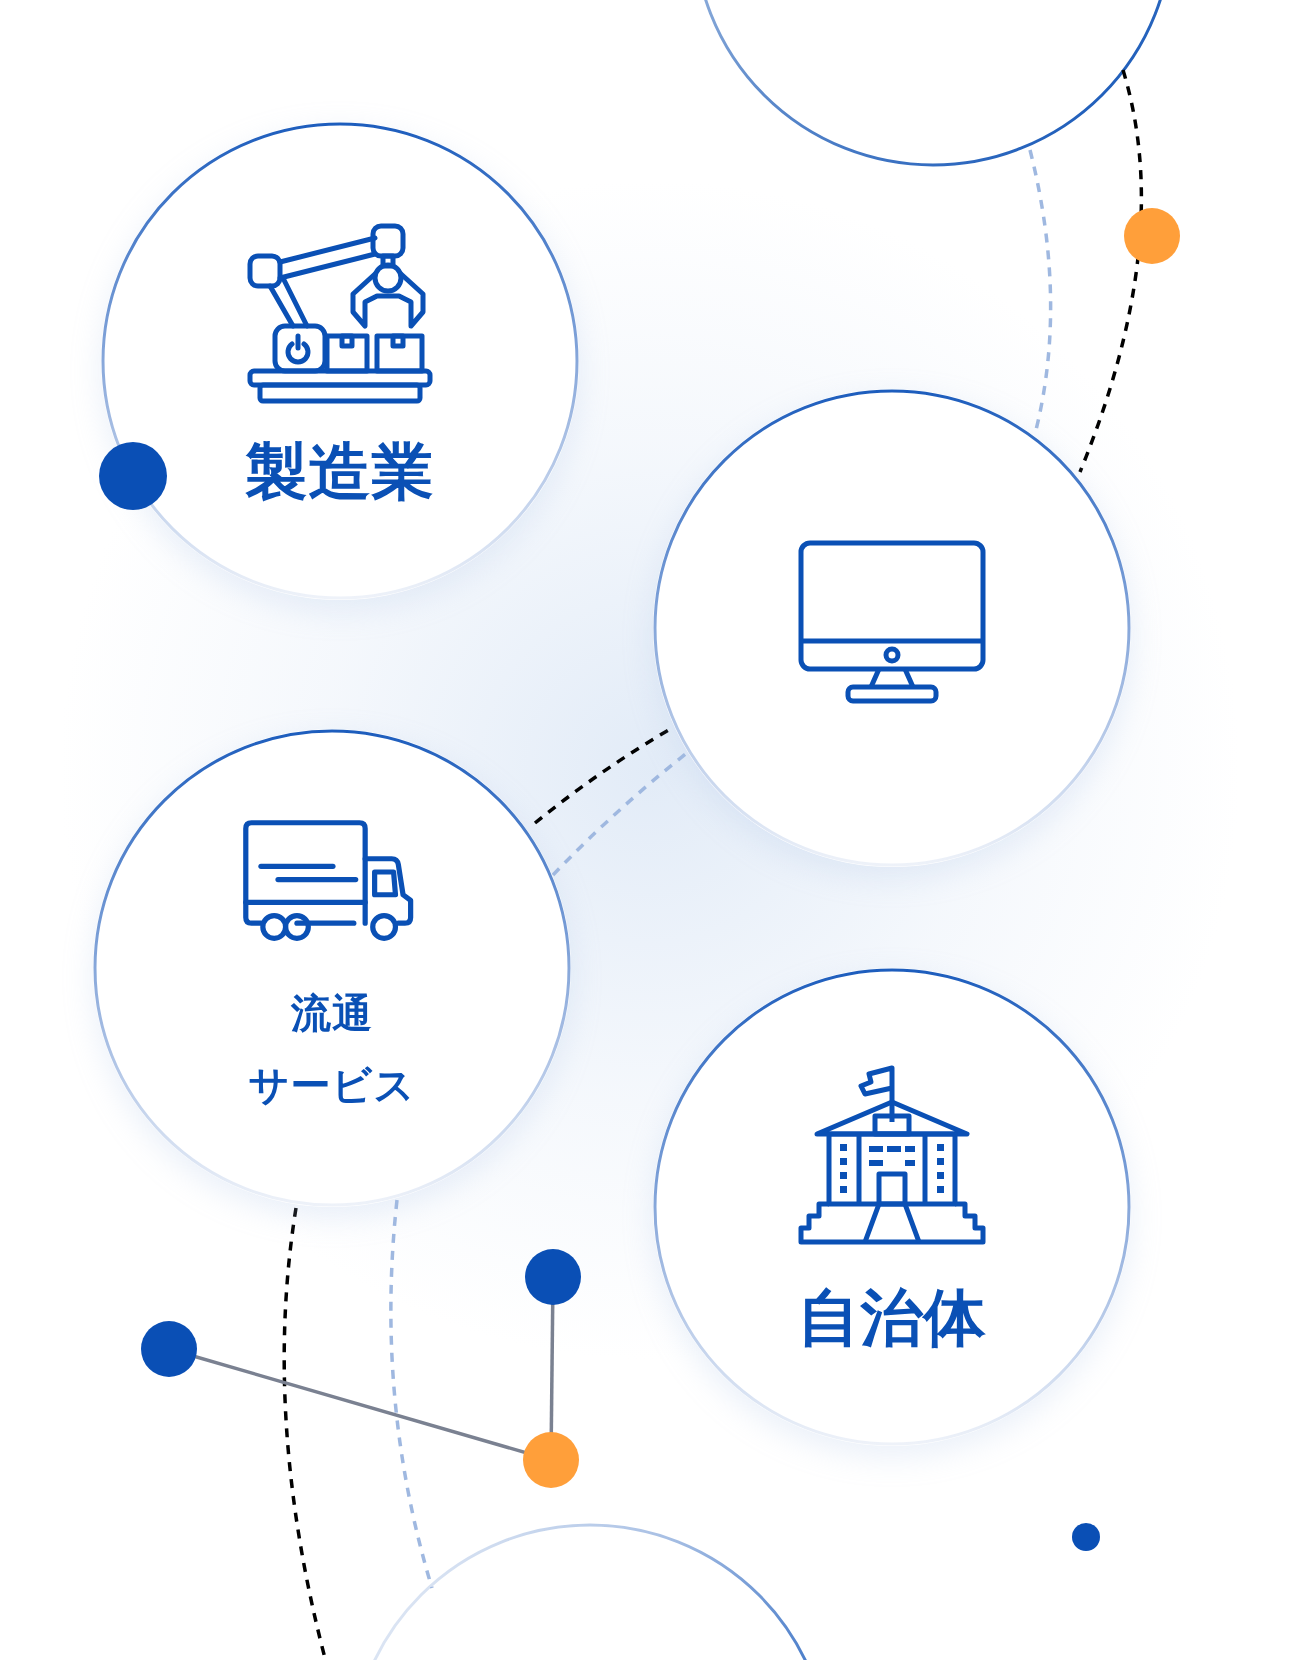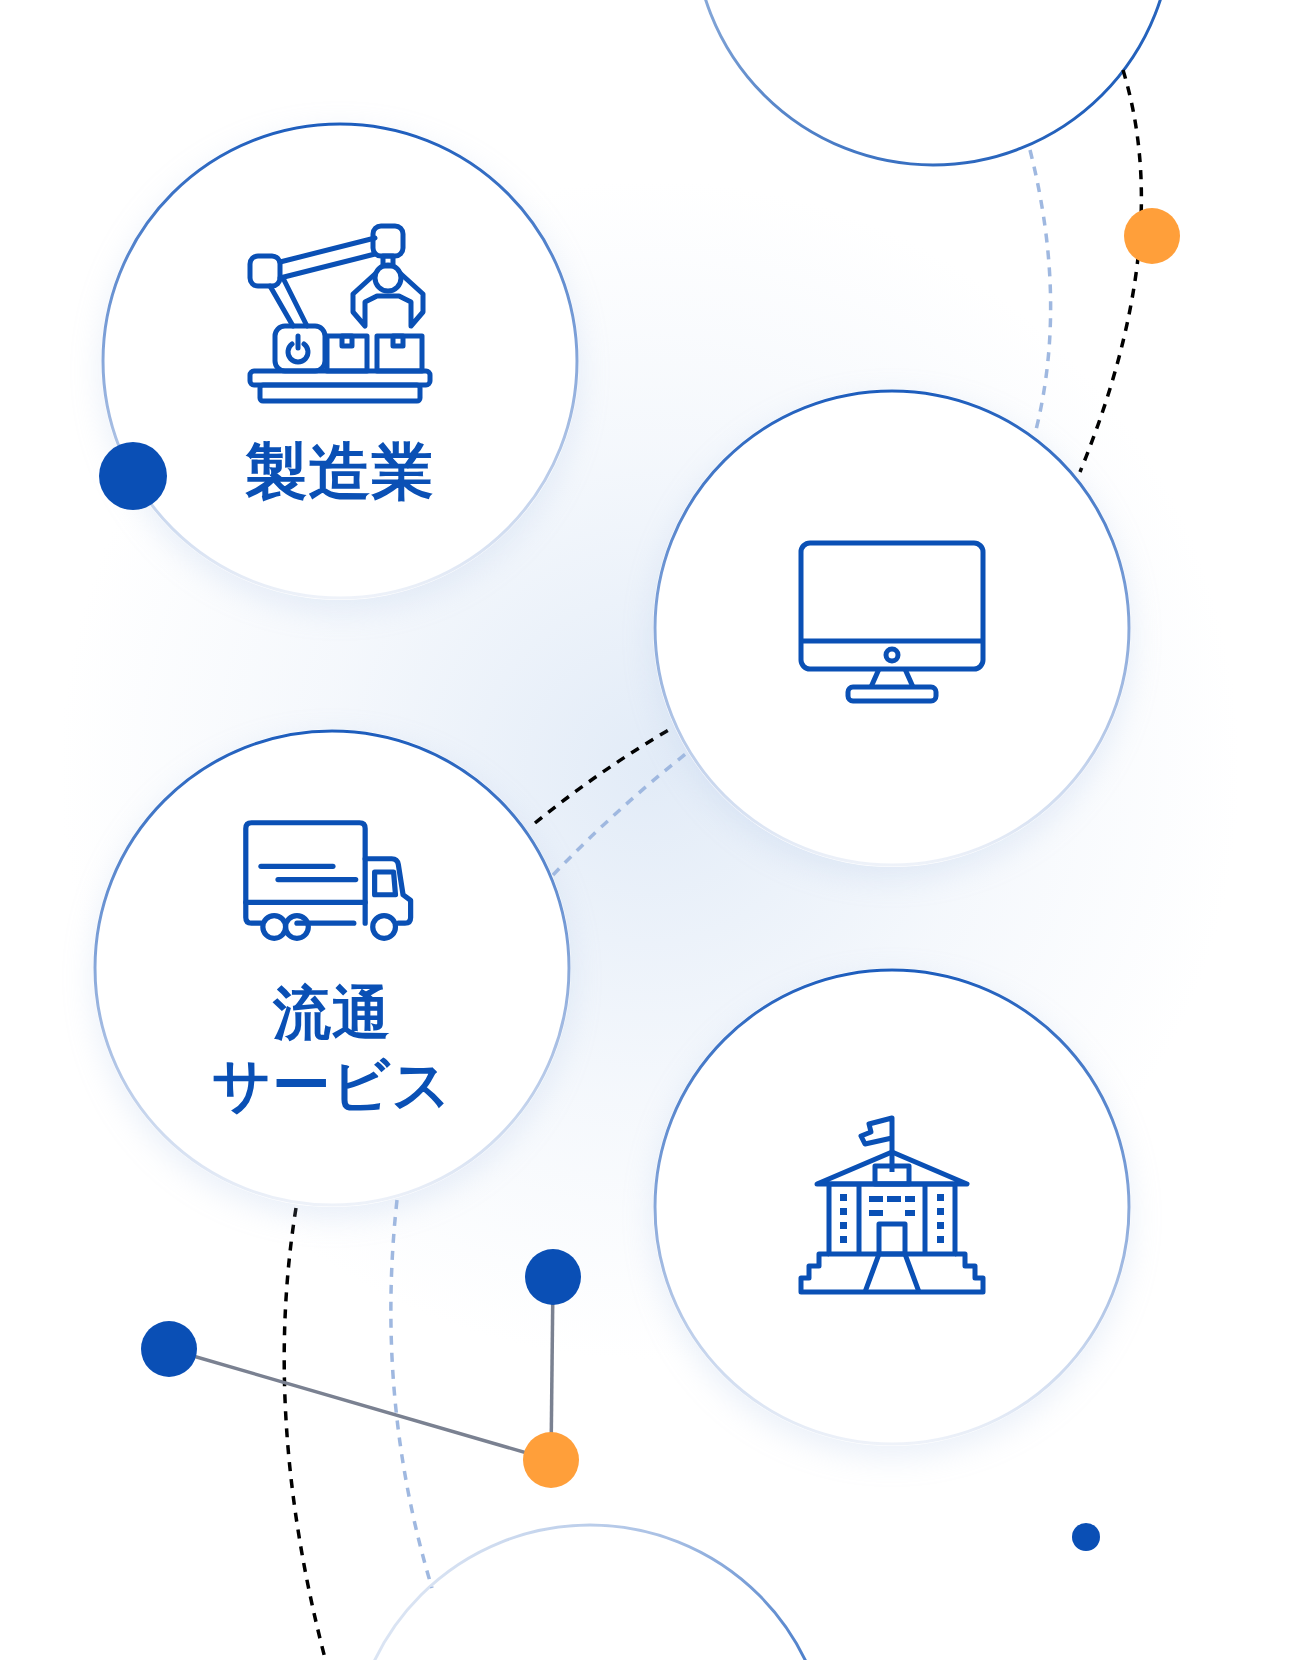--- a/index.html
+++ b/index.html
@@ -22,21 +22,21 @@
   .ring { position: absolute; left: 0; top: 0; width: 478px; height: 478px; }
   .card .inner {
     position: absolute; left: 0; top: 0; width: 478px; height: 478px;
     display: flex; flex-direction: column; align-items: center; justify-content: center;
   }
   .card .icon { width: 190px; height: 190px; }
   .card .label {
     color: #0a50b5; font-weight: bold; font-size: 62px; line-height: 70px;
     text-align: center; margin-top: 31px; letter-spacing: 1px; white-space: pre-line;
   }
-  .card.two-line .label { font-size: 58px; line-height: 72px; margin-top: 12px; }
+  .card.two-line .label { font-size: 40px; line-height: 72px; margin-top: 12px; }
   .card.two-line .icon { width: 180px; height: 150px; }
   .dot { position: absolute; border-radius: 50%; }
 </style>
 </head>
 <body>
 
 <div class="glow"></div>
 
 <svg class="deco" width="1304" height="1660" viewBox="0 0 1304 1660">
   <defs>
@@ -185,20 +185,21 @@
           <rect x="140" y="124" width="7" height="7"></rect>
         <rect x="72" y="84" width="14" height="6"></rect>
           <rect x="90" y="84" width="14" height="6"></rect>
           <rect x="108" y="84" width="10" height="6"></rect>
         <rect x="72" y="98" width="14" height="6"></rect>
           <rect x="108" y="98" width="10" height="6"></rect>
       </g>
       <path d="M32 142 L22 142 L22 154 L12 154 L12 166 L4 166 L4 180 L186 180 L186 166 L178 166 L178 154 L168 154 L168 142 L158 142"></path>
       <path d="M82 142 L68 180 M108 142 L122 180"></path>
     </svg>
+    <div class="label">自治体</div>
   </div>
 </div>
 
 <div class="dot" style="left:99px; top:442px; width:68px; height:68px; background:#0a4fb5;"></div>
 <div class="dot" style="left:1124px; top:208px; width:56px; height:56px; background:#ff9f3a;"></div>
 <div class="dot" style="left:141px; top:1321px; width:56px; height:56px; background:#0a4fb5;"></div>
 <div class="dot" style="left:525px; top:1249px; width:56px; height:56px; background:#0a4fb5;"></div>
 <div class="dot" style="left:523px; top:1432px; width:56px; height:56px; background:#ff9f3a;"></div>
 <div class="dot" style="left:1072px; top:1523px; width:28px; height:28px; background:#0a4fb5;"></div>
 

